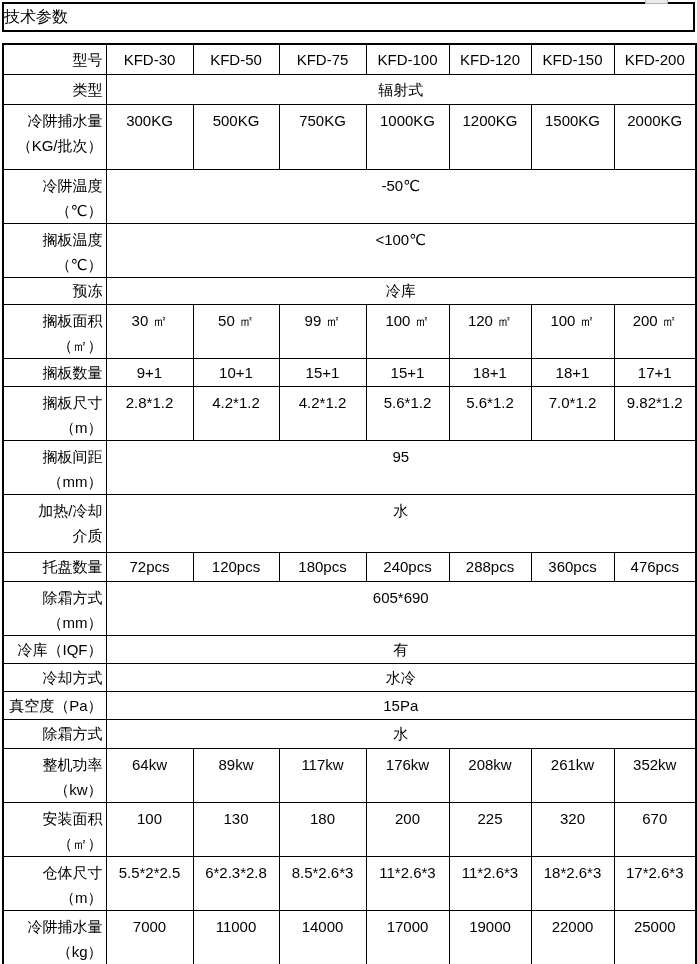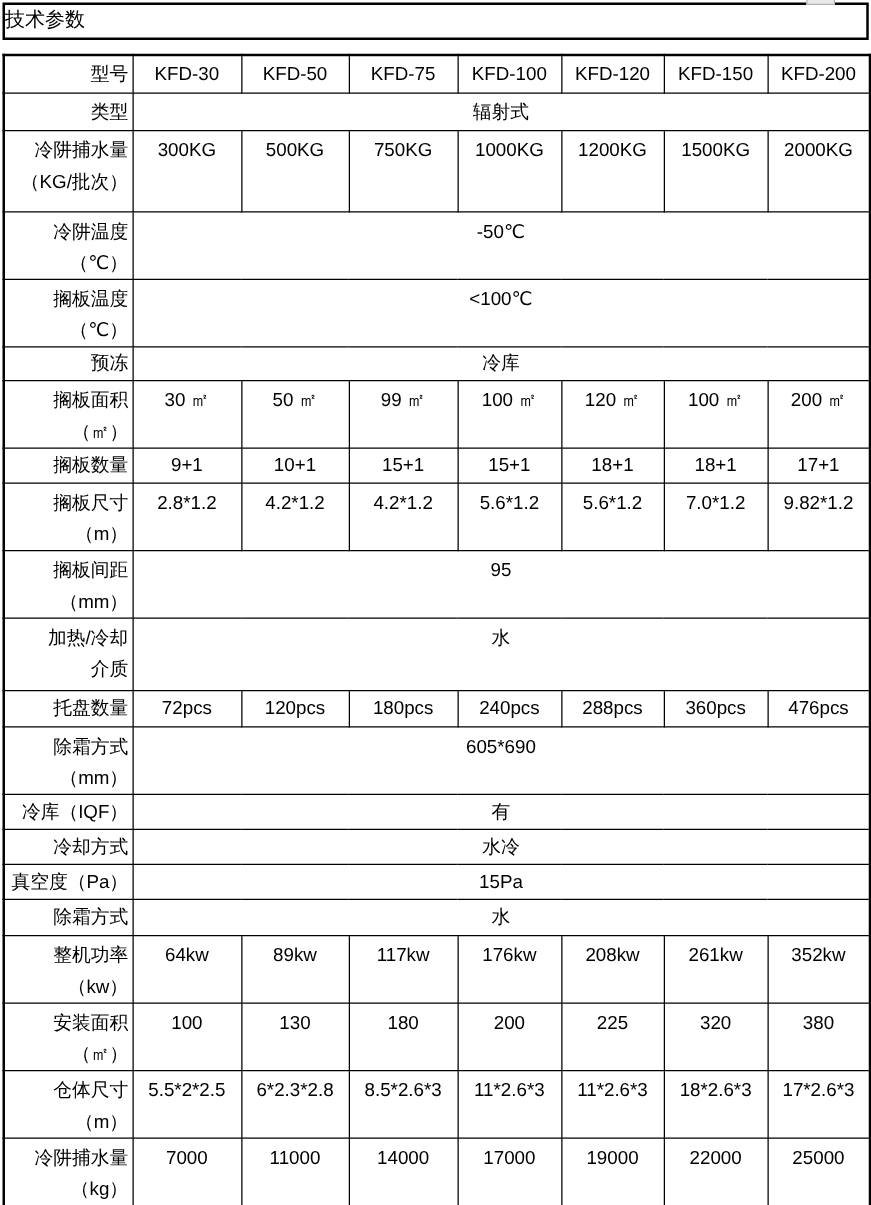--- a/index.html
+++ b/index.html
@@ -260,21 +260,21 @@
       <td class="lbl">
         <div class="lline">安装面积</div>
         <div class="lline">（㎡）</div>
       </td>
       <td class="val">100</td>
       <td class="val">130</td>
       <td class="val">180</td>
       <td class="val">200</td>
       <td class="val">225</td>
       <td class="val">320</td>
-      <td class="val">380</td>
+      <td class="val">670</td>
     </tr>
 
     <tr class="top" style="height:53px">
       <td class="lbl">
         <div class="lline">仓体尺寸</div>
         <div class="lline">（m）</div>
       </td>
       <td class="val">5.5*2*2.5</td>
       <td class="val">6*2.3*2.8</td>
       <td class="val">8.5*2.6*3</td>

